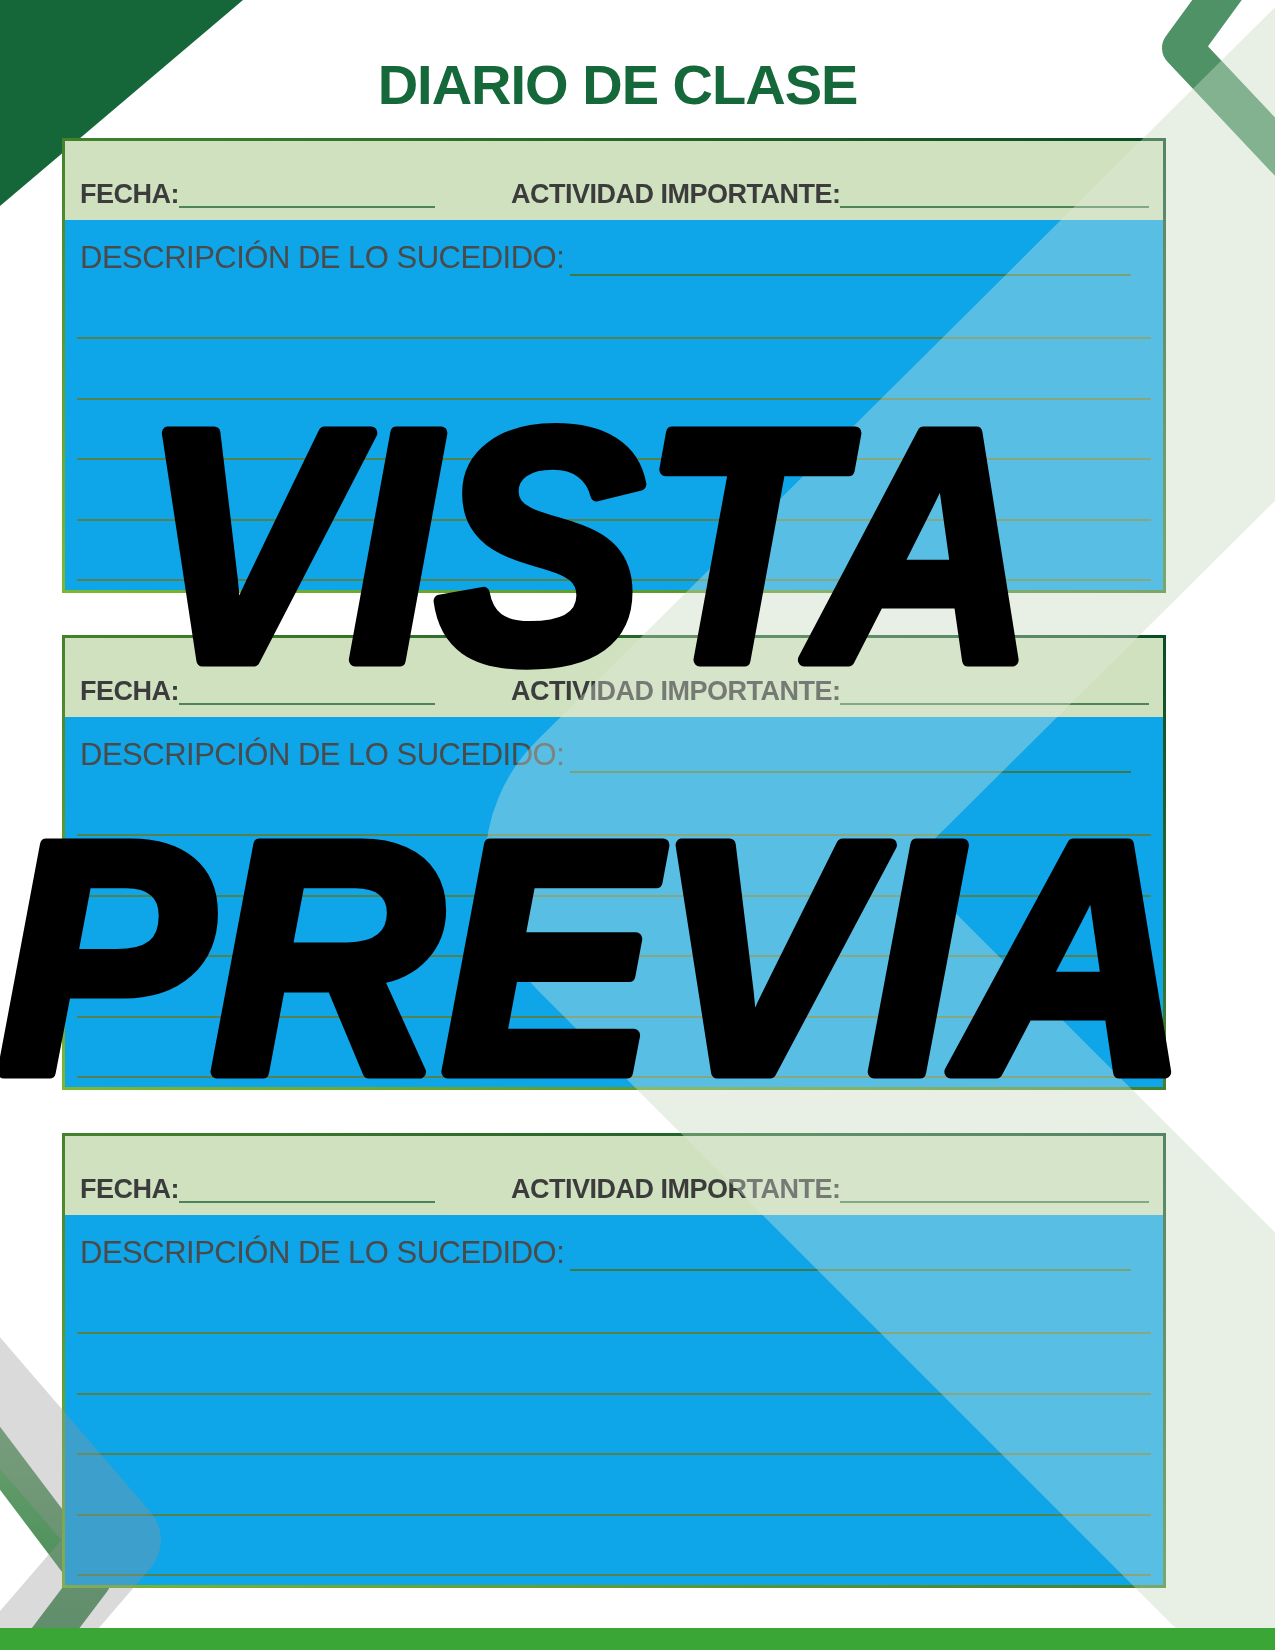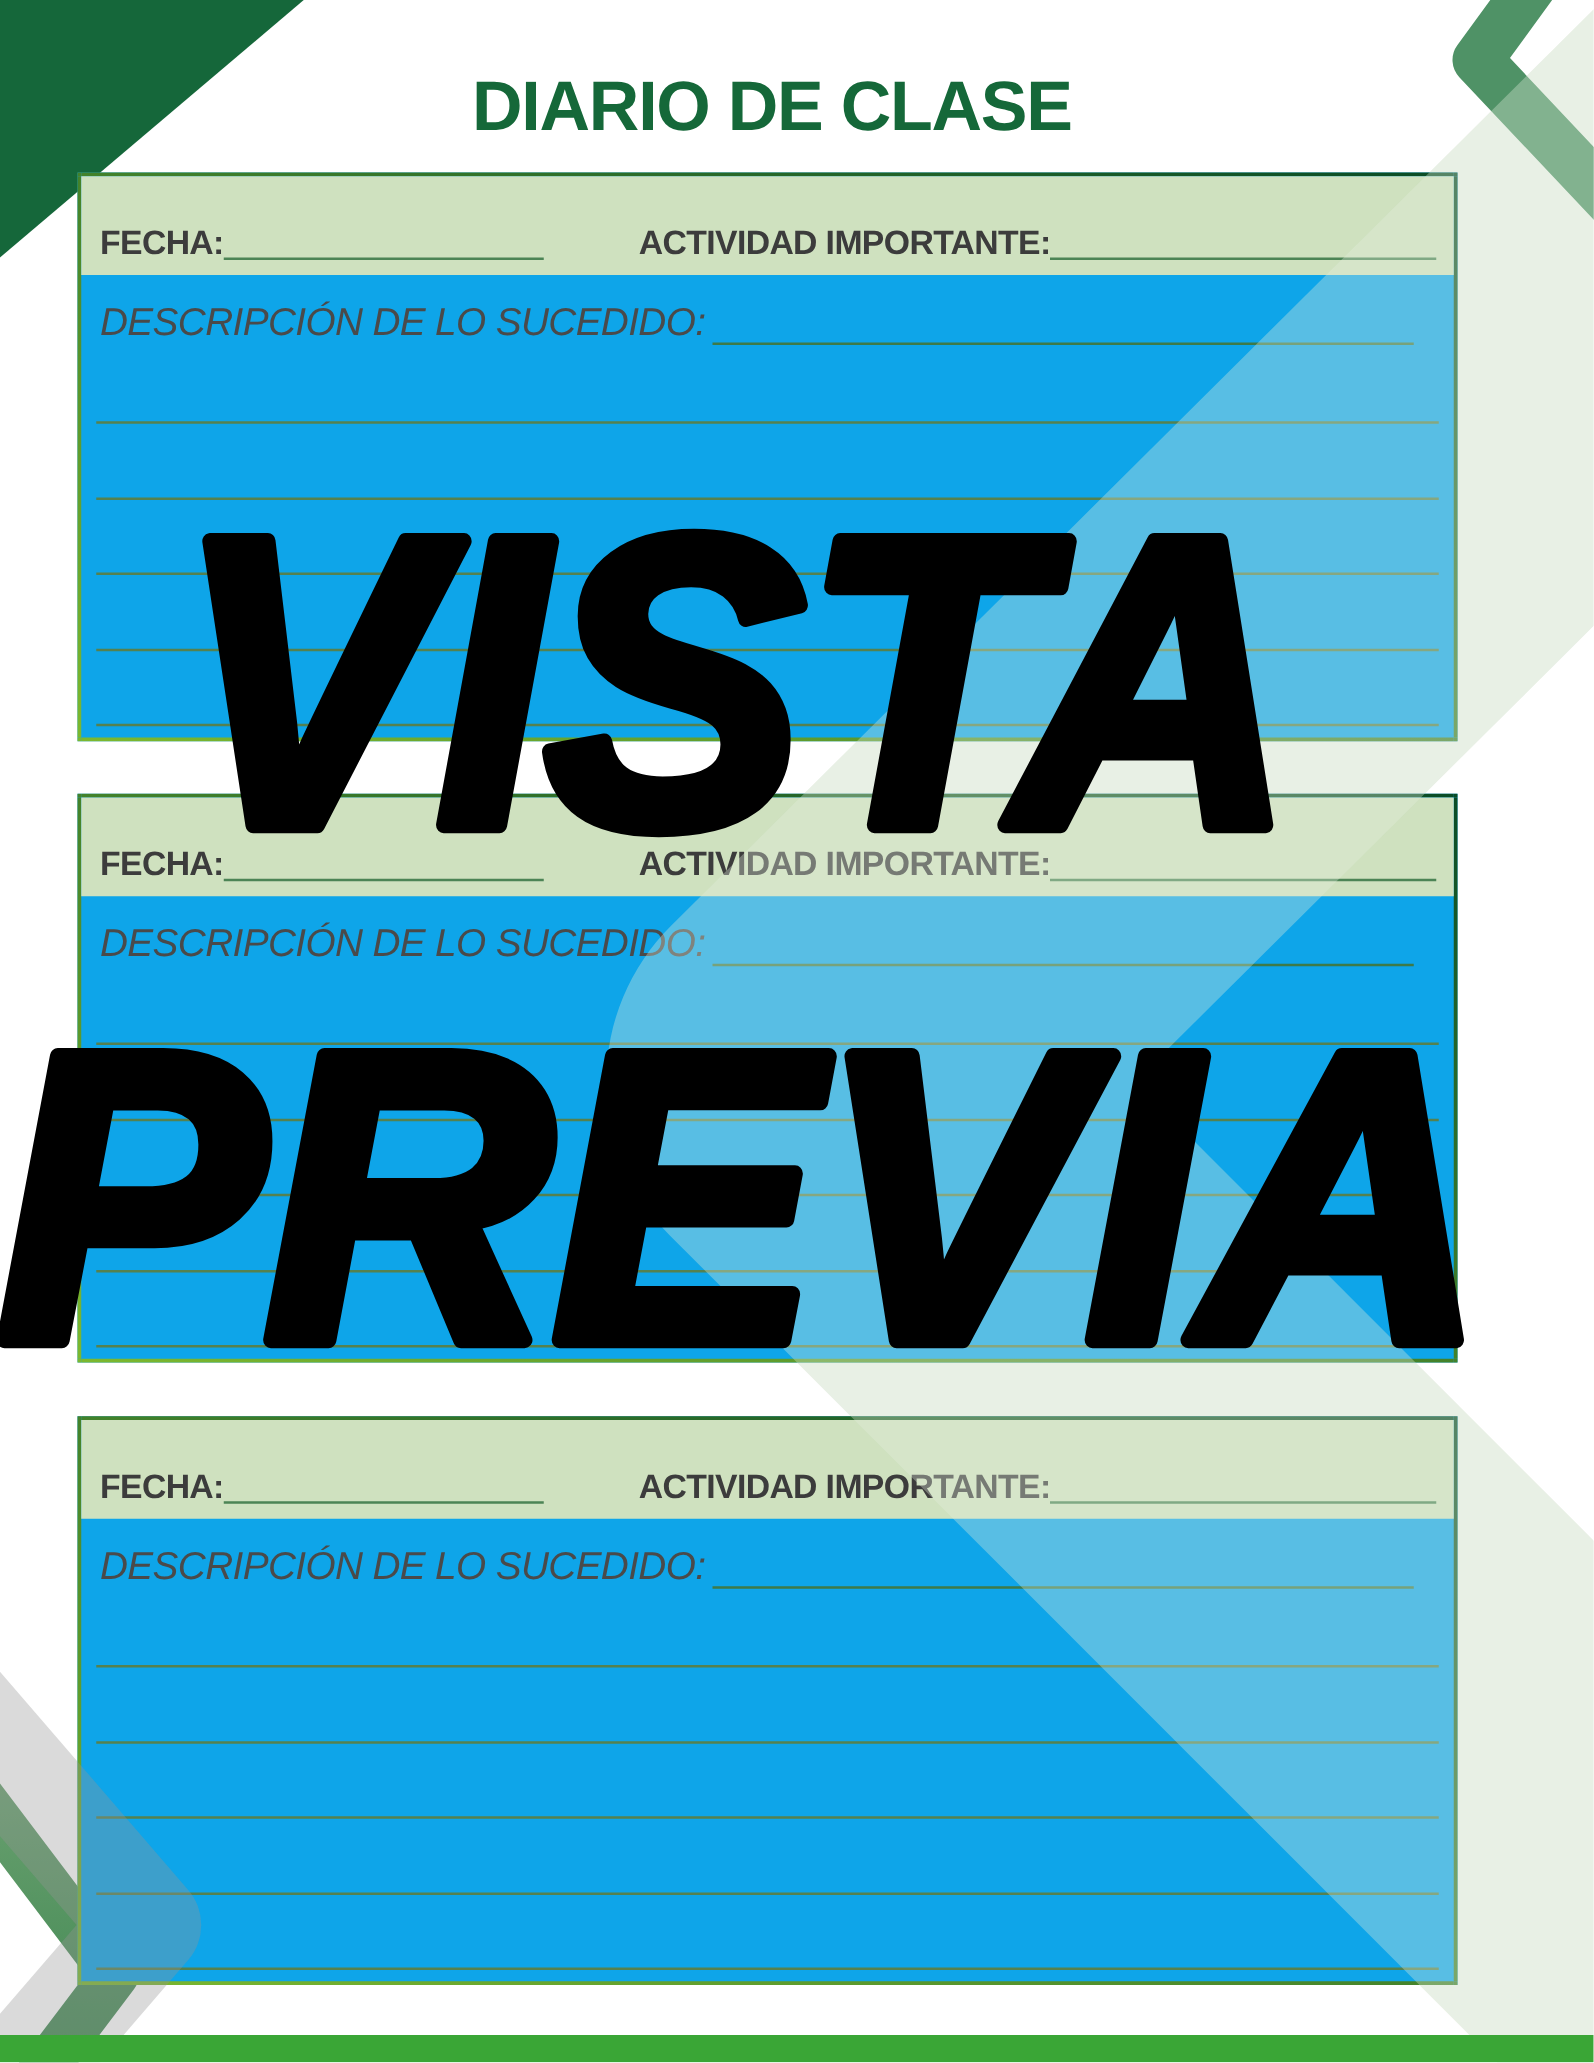--- a/index.html
+++ b/index.html
@@ -45,21 +45,21 @@
   .activ-lbl{margin-left:76px;text-align:right;}
   .activ-line{flex:1;}
 
   .sec-body{position:relative;}
   .desc-row{
     display:flex;align-items:flex-end;
     margin:20px 32px 0 15px;
   }
   .desc-lbl{
     font-size:31px;font-weight:normal;line-height:1.15;
-    color:#4a4a4a;letter-spacing:-0.5px;white-space:nowrap;font-style:italic;
+    color:#4a4a4a;letter-spacing:-0.5px;white-space:nowrap;
   }
   .desc-line{flex:1;height:28px;border-bottom:2px solid #3e7a48;margin-left:6px;}
 
   .rule{position:absolute;left:12px;right:12px;height:0;border-top:2px solid #55814f;}
   .r0{top:196px;} .r1{top:257px;} .r2{top:317px;} .r3{top:378px;} .r4{top:438px;}
 
   #bottom-bar{
     position:absolute;left:0;right:0;top:1628px;height:22px;z-index:6;
     background:#3aa636;
   }

